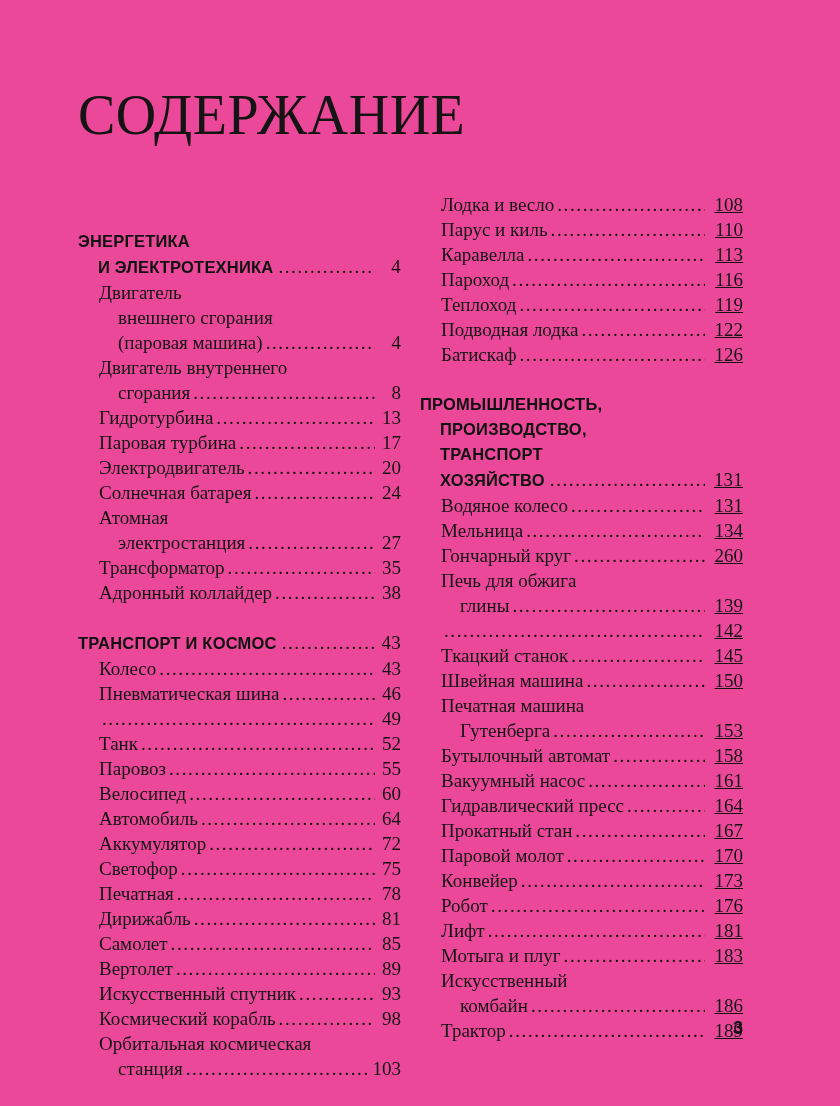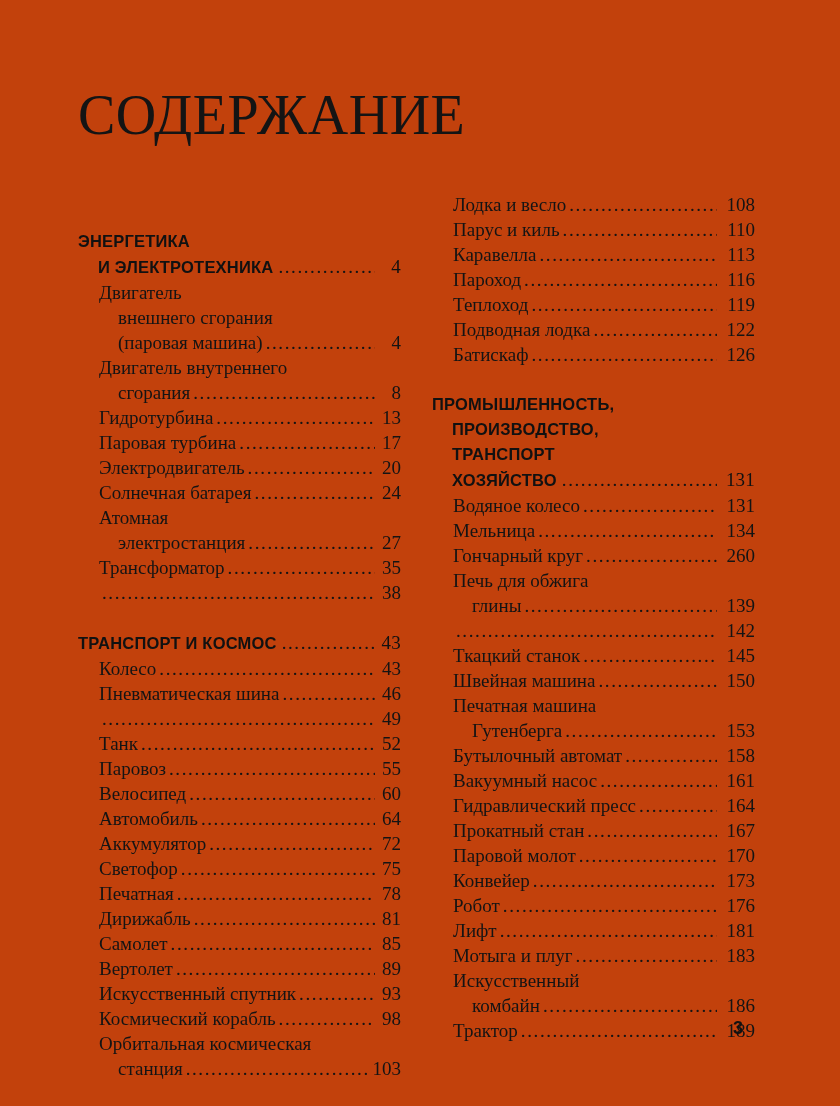--- a/index.html
+++ b/index.html
@@ -12,21 +12,21 @@
     width: 840px;
     height: 1106px;
     position: relative;
     font-family: "Liberation Serif", "DejaVu Serif", serif;
     color: #111111;
     overflow: hidden;
   }
   .page {
     position: absolute;
     inset: 0;
-    background: #c2410c;
+    background: #ec4899;
   }
   
   .page-title {
     position: absolute;
     left: 78px;
     top: 84px;
     font-family: "Liberation Serif", "DejaVu Serif", serif;
     font-size: 56px;
     line-height: 62px;
     letter-spacing: 0.5px;
@@ -39,21 +39,21 @@
     position: absolute;
     left: 0;
     top: 192px;
     width: 840px;
   }
   .column {
     position: absolute;
     top: 0;
   }
   .column-left  { left: 78px;  width: 323px; margin-top: 37px; }
-  .column-right { left: 432px; width: 323px; }
+  .column-right { left: 420px; width: 323px; }
 
   
   .toc-section { margin-bottom: 0; }
   .section-gap { height: 25px; }
 
   
   .section-heading {
     font-family: "Liberation Sans", "DejaVu Sans", sans-serif;
     font-weight: bold;
     font-size: 16.5px;
@@ -113,21 +113,21 @@
     letter-spacing: 1.6px;
   }
   .section-heading .leader-row .page-num {
     font-family: "Liberation Serif", "DejaVu Serif", serif;
     font-weight: normal;
     font-size: 19px;
   }
   .section-heading .leader-row .lead-text { padding-right: 2px; }
 
   
-  .column-right .leader-row .page-num { min-width: 34px; }
+  .column-right .leader-row .page-num { min-width: 34px; text-decoration: underline; }
   .column-left  .leader-row .page-num { min-width: 22px; }
 
   
   .folio {
     position: absolute;
     right: 97px;
     top: 1018px;
     font-family: "Liberation Sans", "DejaVu Sans", sans-serif;
     font-weight: bold;
     font-size: 18px;
@@ -226,20 +226,21 @@
               <span class="leader-row">
                 <span class="lead-text">Трансформатор</span>
                 <span class="dots">................................................................................</span>
                 <span class="page-num">35</span>
               </span>
             </span>
           </div>
           <div class="toc-entry">
             <span class="entry-line">
               <span class="leader-row">
+                <span class="lead-text">Адронный коллайдер</span>
                 <span class="dots">................................................................................</span>
                 <span class="page-num">38</span>
               </span>
             </span>
           </div>
         </div>
         <div class="section-gap"></div>
         <div class="toc-section">
           <div class="section-heading">
             <span class="head-line">

